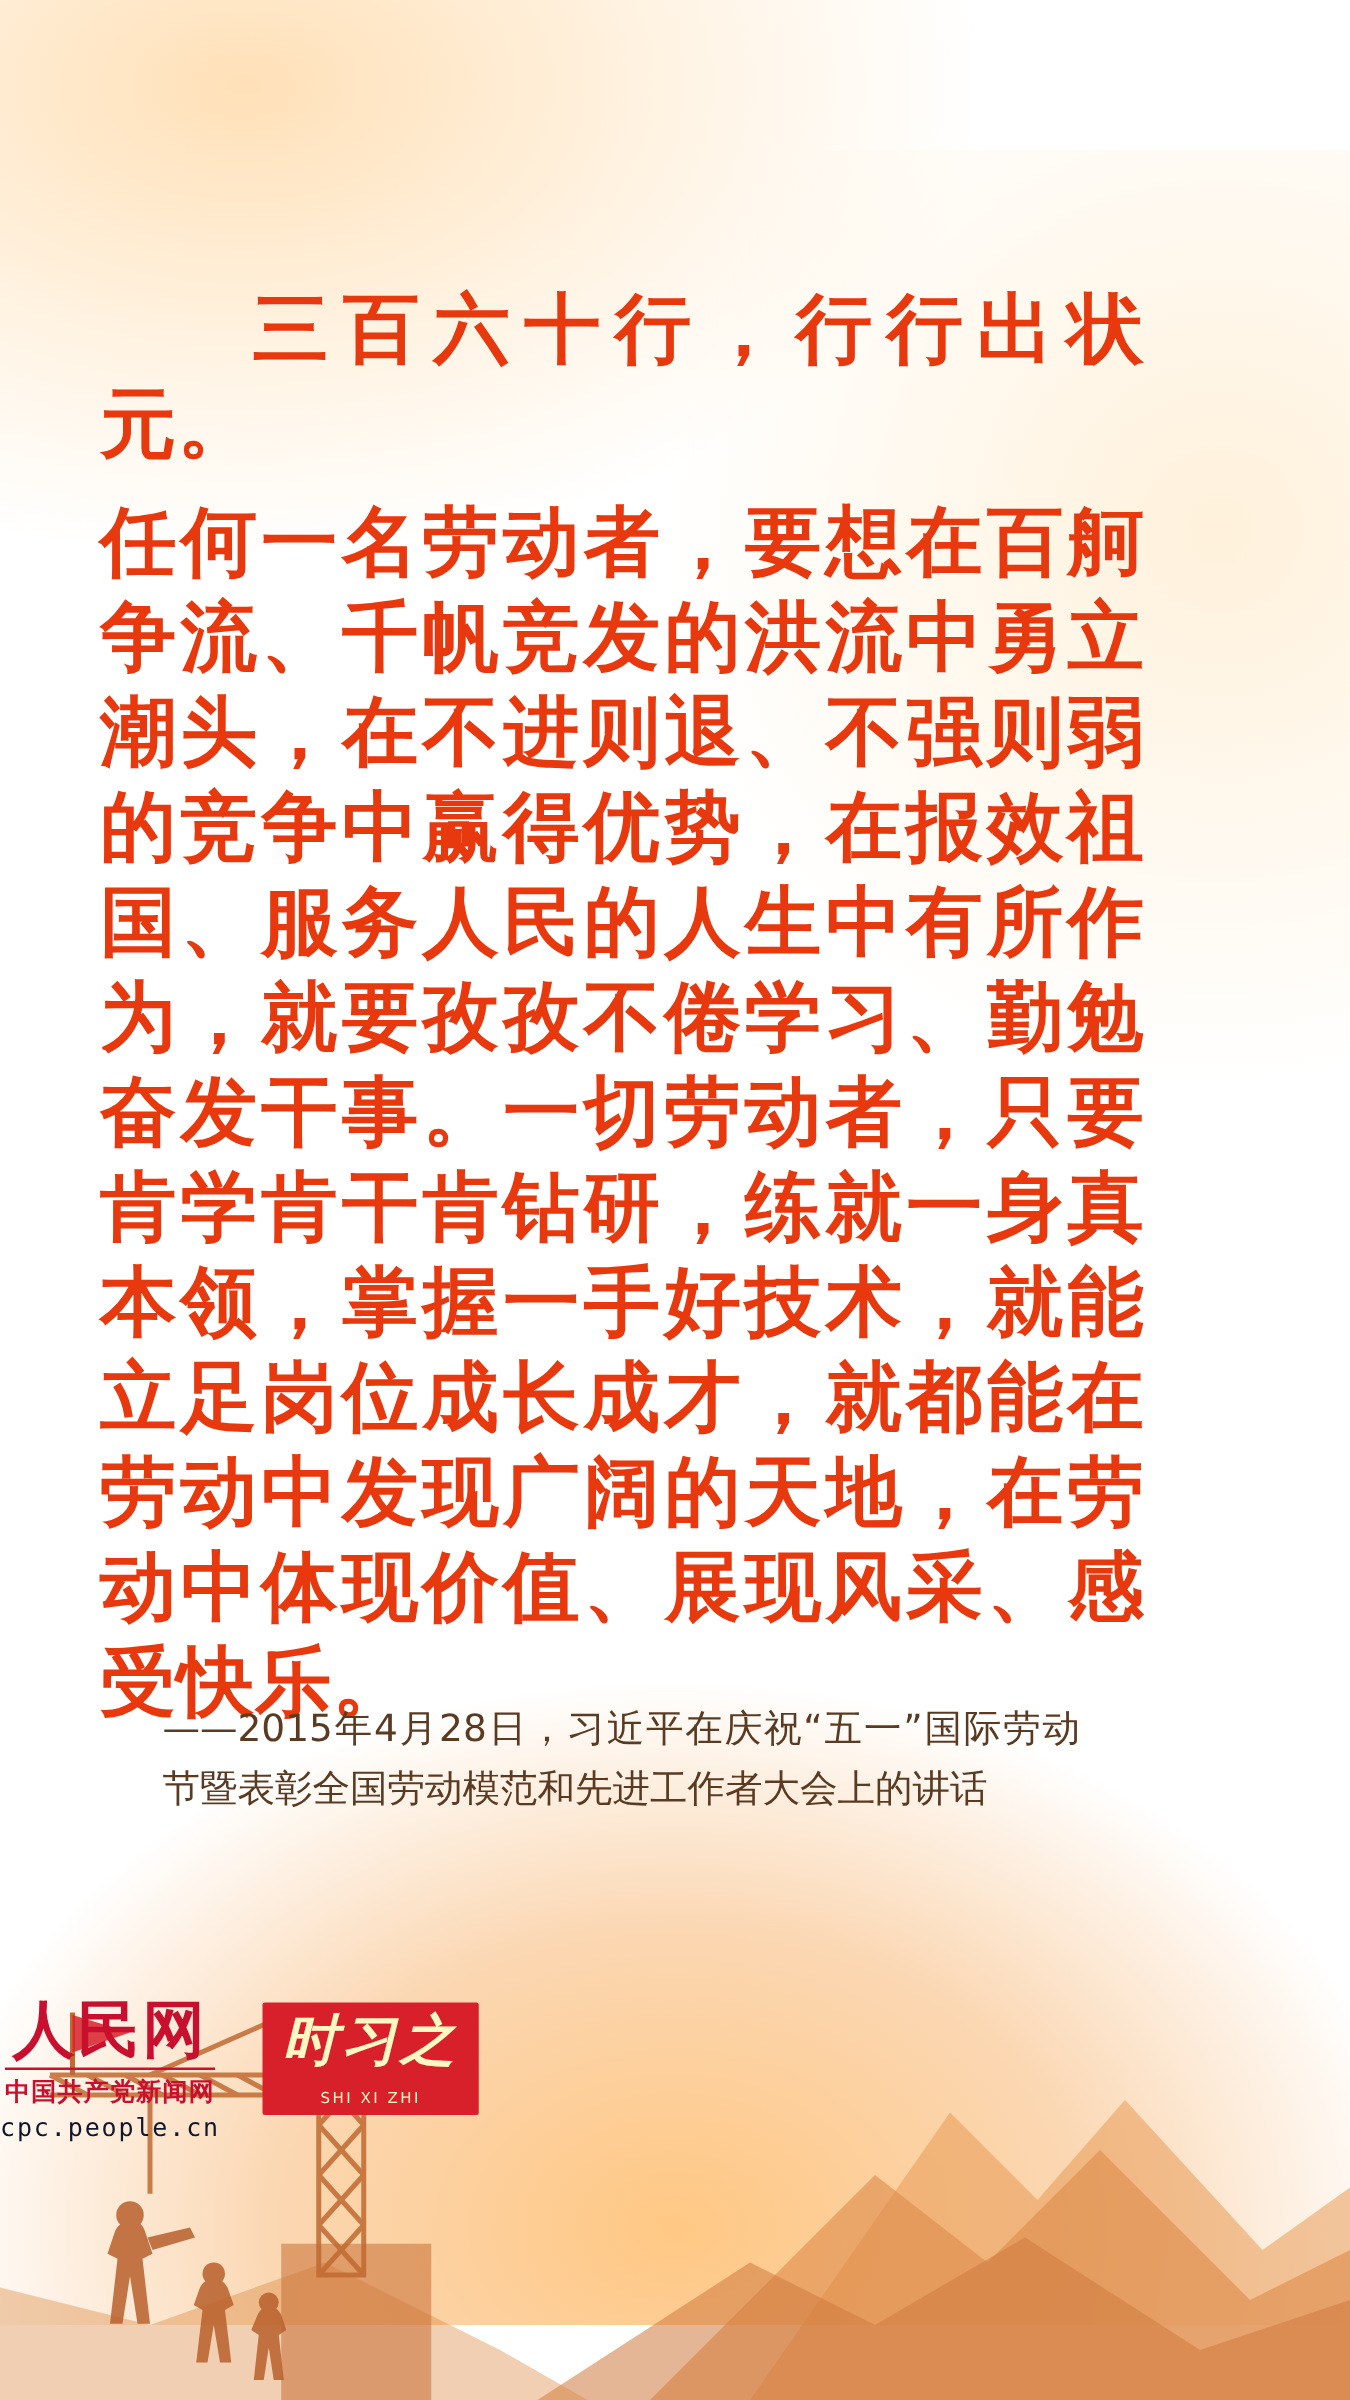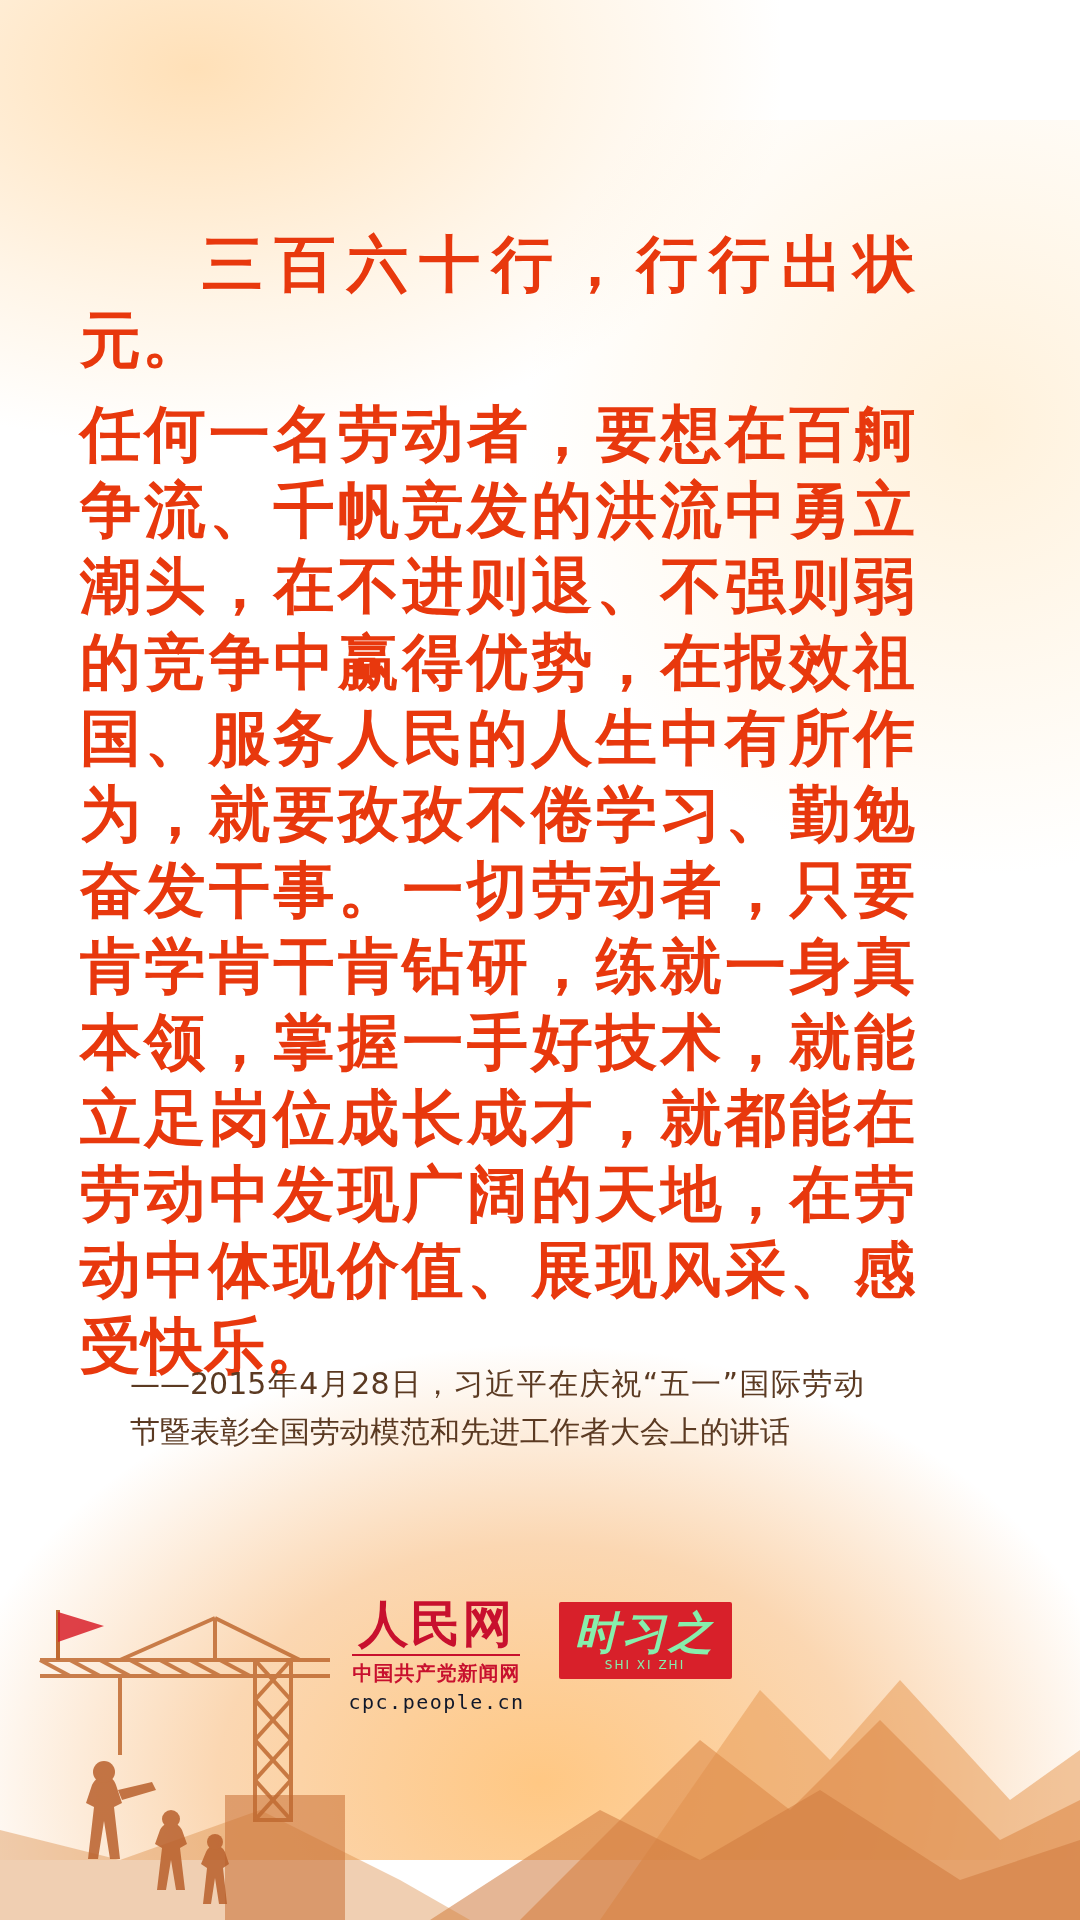--- a/index.html
+++ b/index.html
@@ -119,21 +119,21 @@
   .source .first { text-indent: 60px; }
 
   
   .logos {
     position: absolute;
     left: 0;
     top: 1598px;
     width: 1080px;
     display: flex;
     align-items: flex-start;
-    justify-content: center;
+    justify-content: flex-start;
     gap: 34px;
   }
   .people-logo {
     text-align: center;
     color: #c8102e;
   }
   .people-logo .cn {
     font-family: "DejaVu Serif", "Liberation Serif", serif;
     font-weight: bold;
     font-size: 50px;
@@ -157,36 +157,36 @@
     font-size: 20px;
     color: #0f172a;
     letter-spacing: 1.5px;
     margin-top: 3px;
   }
   .shi-logo {
     margin-top: 4px;
     background: #d8202a;
     padding: 9px 16px 7px;
     text-align: center;
-    color: #86efac;
+    color: #fef9c3;
     border-radius: 2px;
   }
   .shi-logo .zh {
     font-family: "DejaVu Serif", "Liberation Serif", serif;
     font-weight: bold;
     font-size: 44px;
     line-height: 44px;
     letter-spacing: 3px;
     font-style: italic;
   }
   .shi-logo .py {
     font-family: "DejaVu Sans", "Liberation Sans", sans-serif;
     font-size: 12px;
     letter-spacing: 2px;
-    margin-top: 3px;
+    margin-top: 16px;
   }
 </style>
 </head>
 <body>
 
 <div class="poster">
 
   <div class="glow-top"></div>
   <div class="glow-right"></div>
   <div class="sun-glow"></div>

